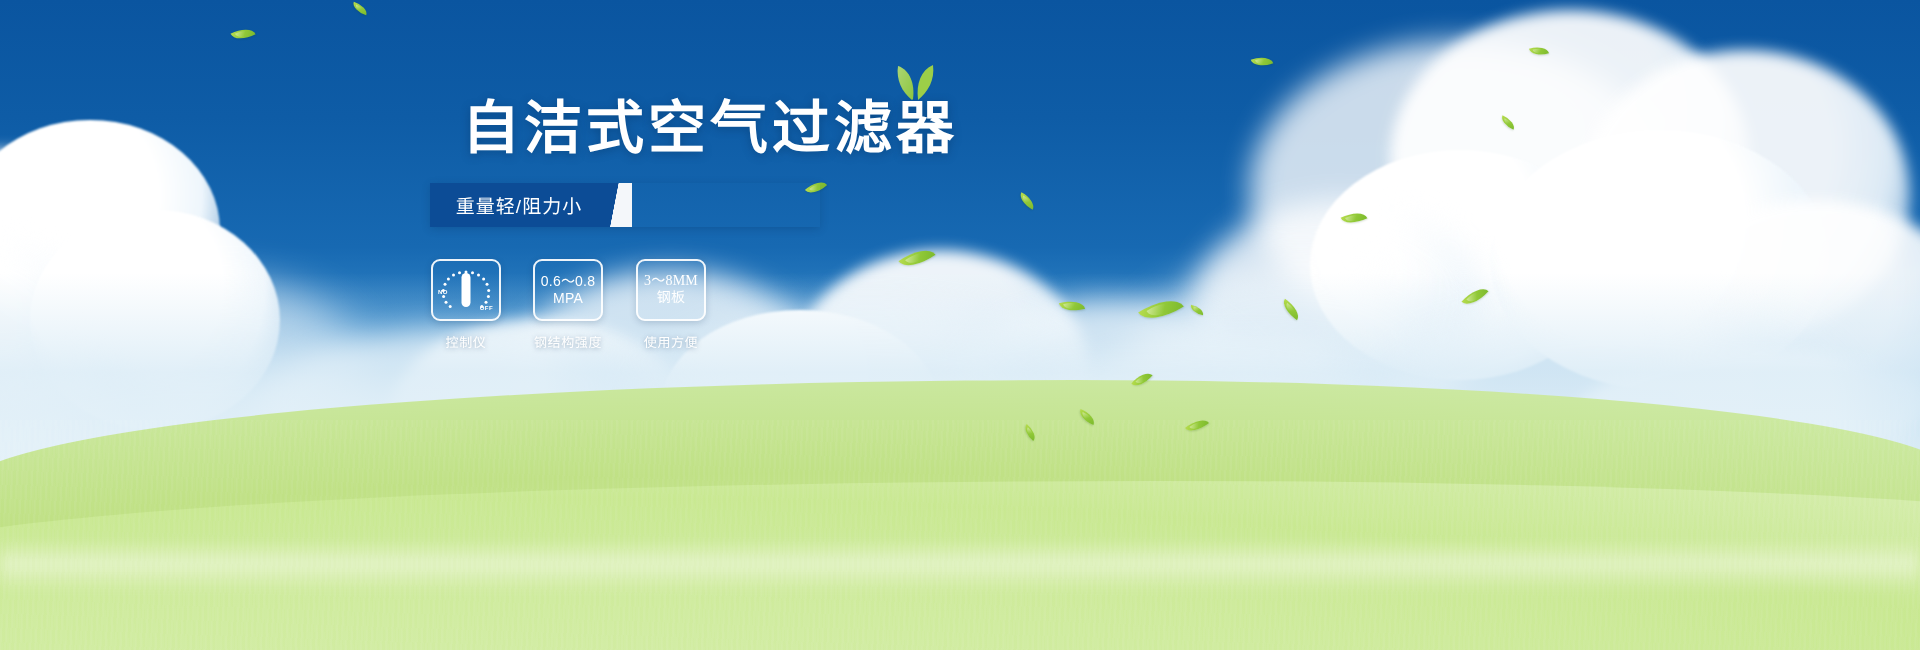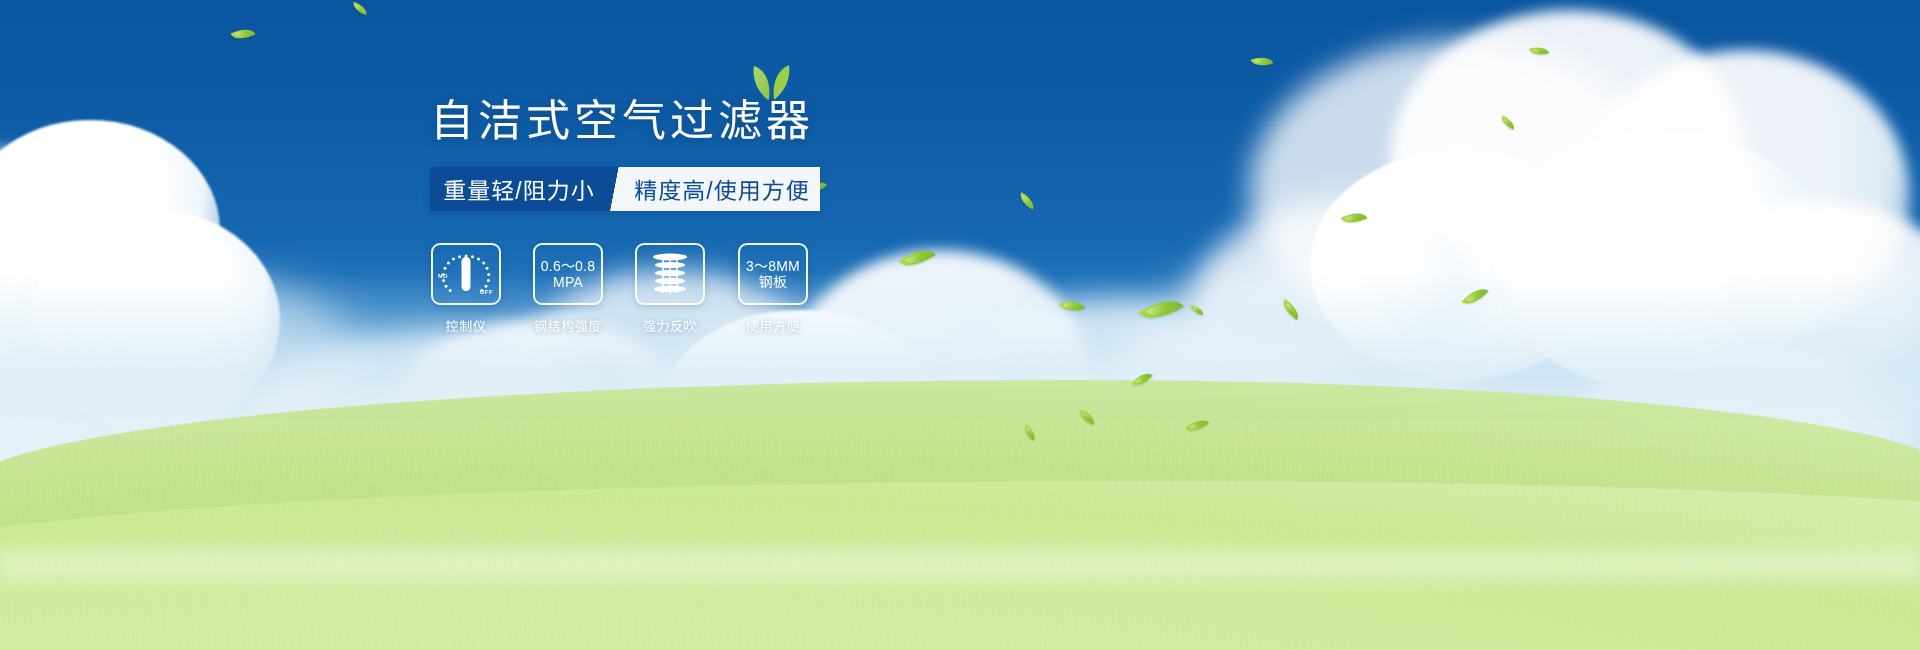--- a/index.html
+++ b/index.html
@@ -85,64 +85,65 @@
 
   
   .content{
     position:absolute; left:430px; top:96px;
     width:620px;
     z-index:40;
   }
 
   .title{
     color:#ffffff;
-    font-size:44px;
+    font-size:58px;
     line-height:1.12;
     letter-spacing:4px;
-    font-weight:400;
+    font-weight:700;
     text-shadow:0 2px 10px rgba(3,40,80,.35);
     white-space:nowrap;
+    margin-left:32px;
   }
   .title-wrap{ position:relative; display:inline-block; }
 
   
   .sprout{ position:absolute; right:16px; top:-34px; width:54px; height:40px; }
 
   
   .badges{
     margin-top:22px;
     display:flex; align-items:stretch;
     width:390px; height:44px;
     position:relative;
     box-shadow:0 2px 8px rgba(3,40,80,.22);
   }
   .badge{
     display:flex; align-items:center; justify-content:center;
-    font-size:23px; letter-spacing:1px; white-space:nowrap;
+    font-size:19px; letter-spacing:1px; white-space:nowrap;
   }
   .badge-primary{
     background:#0c4c96; color:#ffffff;
     flex:0 0 184px; padding-right:6px;
   }
   .badge-secondary{
     background:#f4f7fa; color:#0c4c96;
     flex:1 1 auto; padding-left:10px;
   }
   .badge-split{
     position:absolute; left:168px; top:0; width:34px; height:100%;
     background:linear-gradient(101deg,#0c4c96 0%,#0c4c96 48%,#f4f7fa 49%,#f4f7fa 100%);
   }
 
   
   .features{
     margin-top:32px;
     display:flex; align-items:flex-start; gap:30px;
   }
   .feature{ width:72px; display:flex; flex-direction:column; align-items:center; }
-  .feature.wide{ width:74px; }
+  .feature.wide{ width:74px;font-family:Liberation Serif, serif; }
   .feature-box{
     width:70px; height:62px;
     border:2px solid rgba(255,255,255,.92);
     border-radius:9px;
     display:flex; flex-direction:column; align-items:center; justify-content:center;
     color:#ffffff;
     box-shadow:0 2px 7px rgba(3,40,80,.18);
     position:relative; overflow:hidden;
   }
   .feature-text{
@@ -265,21 +266,20 @@
             <stop offset="1" stop-color="#ffffff" stop-opacity="0"></stop>
           </linearGradient>
         </defs>
       </svg>
     </div>
 
     
     <div class="badges">
       <div class="badge badge-primary">重量轻/阻力小</div>
       <div class="badge-split"></div>
-      <div class="badge badge-secondary">精度高/使用方便</div>
     </div>
 
     
     <div class="features">
 
       <div class="feature">
         <div class="feature-box">
           <div class="dial">
             <svg viewBox="0 0 56 48" width="56" height="48" aria-hidden="true">
               <g fill="#ffffff">
@@ -311,41 +311,20 @@
       </div>
 
       <div class="feature">
         <div class="feature-box">
           <div class="feature-text">0.6～0.8</div>
           <div class="feature-text">MPA</div>
         </div>
         <div class="feature-label">钢结构强度</div>
       </div>
 
-      <div class="feature">
-        <div class="feature-box">
-          <div class="stack">
-            <svg viewBox="0 0 46 48" width="46" height="48" aria-hidden="true">
-              <g stroke="#ffffff" stroke-width="1.6" fill="none" opacity=".95">
-                <line x1="16" y1="5" x2="16" y2="43"></line>
-                <line x1="23" y1="4" x2="23" y2="44"></line>
-                <line x1="30" y1="5" x2="30" y2="43"></line>
-              </g>
-              <g fill="#ffffff">
-                <ellipse cx="23" cy="7" rx="17" ry="3.4"></ellipse>
-                <ellipse cx="23" cy="15" rx="15" ry="3.1"></ellipse>
-                <ellipse cx="23" cy="23" rx="15" ry="3.1"></ellipse>
-                <ellipse cx="23" cy="31" rx="15" ry="3.1"></ellipse>
-                <ellipse cx="23" cy="39" rx="16" ry="3.3"></ellipse>
-              </g>
-            </svg>
-          </div>
-        </div>
-        <div class="feature-label">强力反吹</div>
-      </div>
 
       <div class="feature wide">
         <div class="feature-box">
           <div class="feature-text">3～8MM</div>
           <div class="feature-text cn">钢板</div>
         </div>
         <div class="feature-label">使用方便</div>
       </div>
 
 

